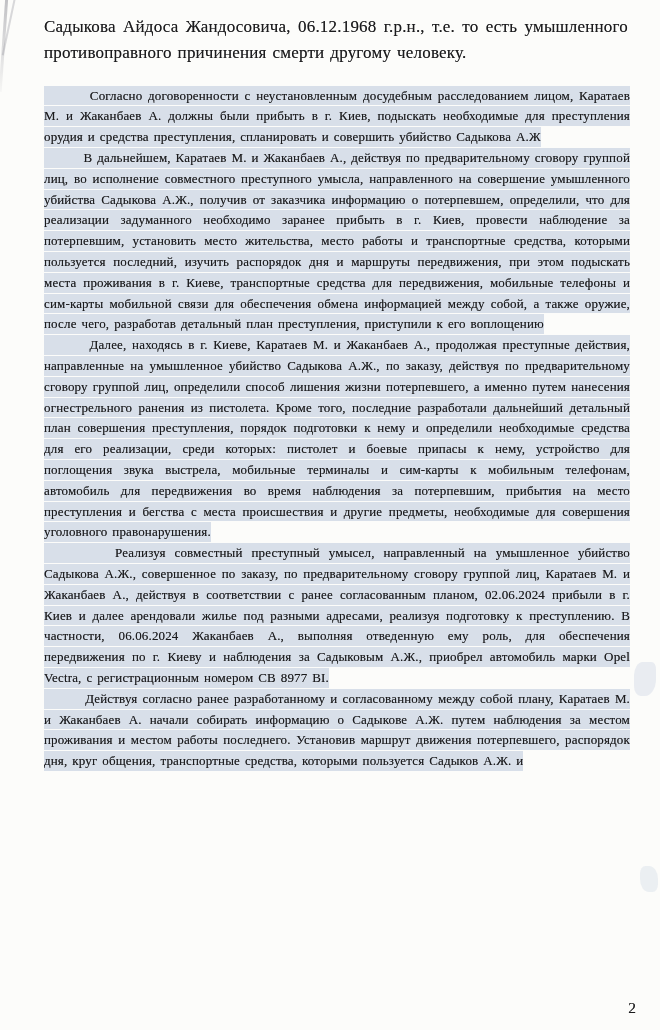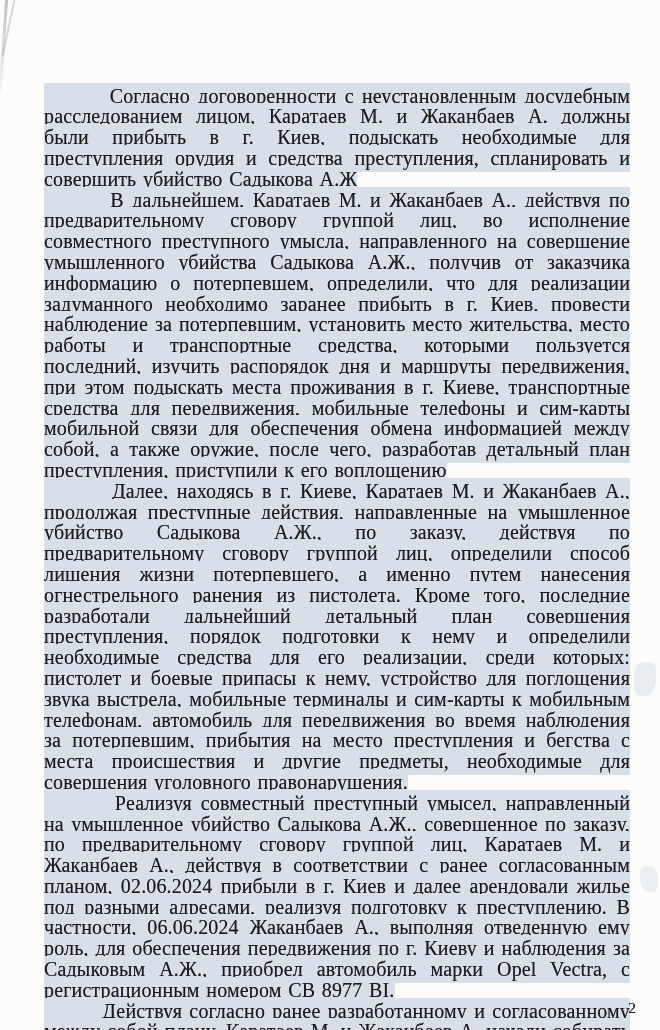--- a/index.html
+++ b/index.html
@@ -57,21 +57,21 @@
     letter-spacing: 0.2px;
     word-spacing: 1.5px;
     text-align: justify;
   }
   .text-block {
     position: absolute;
     left: 44px; right: 30px; top: 86px;
   }
   .para {
     margin: 0;
-    font-size: 20px;
+    font-size: 13px;
     line-height: 20.8px;
     letter-spacing: 0.15px;
     word-spacing: 1.5px;
     text-align: justify;
   }
   .hl {
     background: var(--highlight, #d8dfe9);
     padding: 2.4px 0;
   }
   .page-number {
@@ -83,20 +83,21 @@
 </head>
 <body>
 
 <div class="page">
 
   <div class="edge-streak"></div>
   <div class="corner-line"></div>
   <div class="margin-smudge-1"></div>
   <div class="margin-smudge-2"></div>
 
+  <p class="intro">Садыкова Айдоса Жандосовича, 06.12.1968 г.р.н., т.е. то есть умышленного противоправного причинения смерти другому человеку.</p>
 
   <div class="text-block">
     <p class="para"><span class="hl">&nbsp;&nbsp;&nbsp;&nbsp;&nbsp;&nbsp;&nbsp;&nbsp;Согласно договоренности с неустановленным досудебным расследованием лицом, Каратаев М. и Жаканбаев А. должны были прибыть в г. Киев, подыскать необходимые для преступления орудия и средства преступления, спланировать и совершить убийство Садыкова А.Ж</span></p>
     <p class="para"><span class="hl">&nbsp;&nbsp;&nbsp;&nbsp;&nbsp;&nbsp;&nbsp;&nbsp;В дальнейшем, Каратаев М. и Жаканбаев А., действуя по предварительному сговору группой лиц, во исполнение совместного преступного умысла, направленного на совершение умышленного убийства Садыкова А.Ж., получив от заказчика информацию о потерпевшем, определили, что для реализации задуманного необходимо заранее прибыть в г. Киев, провести наблюдение за потерпевшим, установить место жительства, место работы и транспортные средства, которыми пользуется последний, изучить распорядок дня и маршруты передвижения, при этом подыскать места проживания в г. Киеве, транспортные средства для передвижения, мобильные телефоны и сим-карты мобильной связи для обеспечения обмена информацией между собой, а также оружие, после чего, разработав детальный план преступления, приступили к его воплощению</span></p>
     <p class="para"><span class="hl">&nbsp;&nbsp;&nbsp;&nbsp;&nbsp;&nbsp;&nbsp;&nbsp;Далее, находясь в г. Киеве, Каратаев М. и Жаканбаев А., продолжая преступные действия, направленные на умышленное убийство Садыкова А.Ж., по заказу, действуя по предварительному сговору группой лиц, определили способ лишения жизни потерпевшего, а именно путем нанесения огнестрельного ранения из пистолета. Кроме того, последние разработали дальнейший детальный план совершения преступления, порядок подготовки к нему и определили необходимые средства для его реализации, среди которых: пистолет и боевые припасы к нему, устройство для поглощения звука выстрела, мобильные терминалы и сим-карты к мобильным телефонам, автомобиль для передвижения во время наблюдения за потерпевшим, прибытия на место преступления и бегства с места происшествия и другие предметы, необходимые для совершения уголовного правонарушения.</span></p>
     <p class="para"><span class="hl">&nbsp;&nbsp;&nbsp;&nbsp;&nbsp;&nbsp;&nbsp;&nbsp;Реализуя совместный преступный умысел, направленный на умышленное убийство Садыкова А.Ж., совершенное по заказу, по предварительному сговору группой лиц, Каратаев М. и Жаканбаев А., действуя в соответствии с ранее согласованным планом, 02.06.2024 прибыли в г. Киев и далее арендовали жилье под разными адресами, реализуя подготовку к преступлению. В частности, 06.06.2024 Жаканбаев А., выполняя отведенную ему роль, для обеспечения передвижения по г. Киеву и наблюдения за Садыковым А.Ж., приобрел автомобиль марки Opel Vectra, с регистрационным номером СВ 8977 ВІ.</span></p>
     <p class="para"><span class="hl">&nbsp;&nbsp;&nbsp;&nbsp;&nbsp;&nbsp;&nbsp;&nbsp;Действуя согласно ранее разработанному и согласованному между собой плану, Каратаев М. и Жаканбаев А. начали собирать информацию о Садыкове А.Ж. путем наблюдения за местом проживания и местом работы последнего. Установив маршрут движения потерпевшего, распорядок дня, круг общения, транспортные средства, которыми пользуется Садыков А.Ж. и</span></p>
   </div>
 
   <div class="page-number">2</div>

